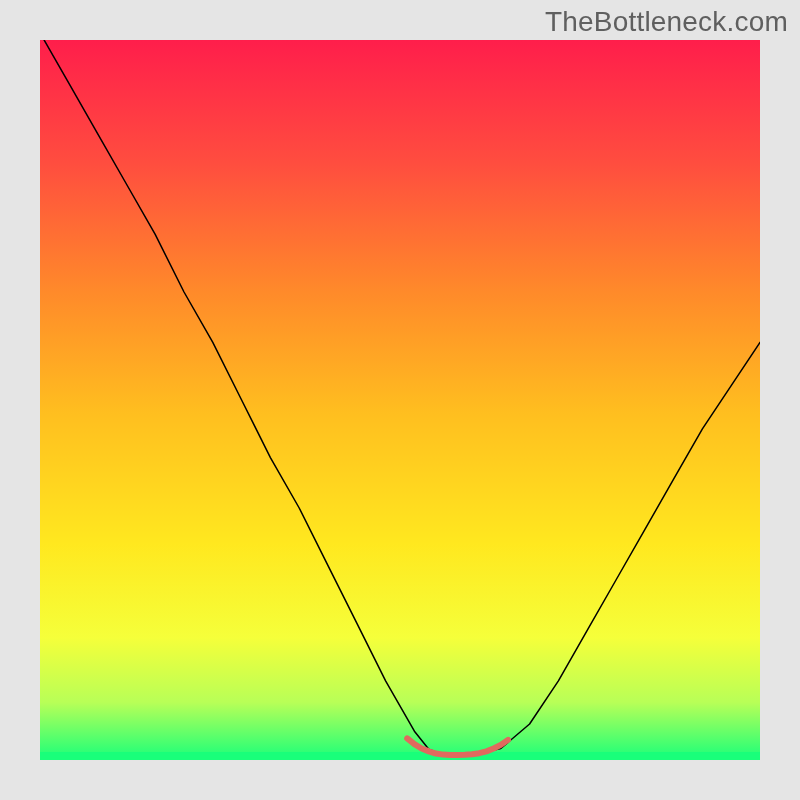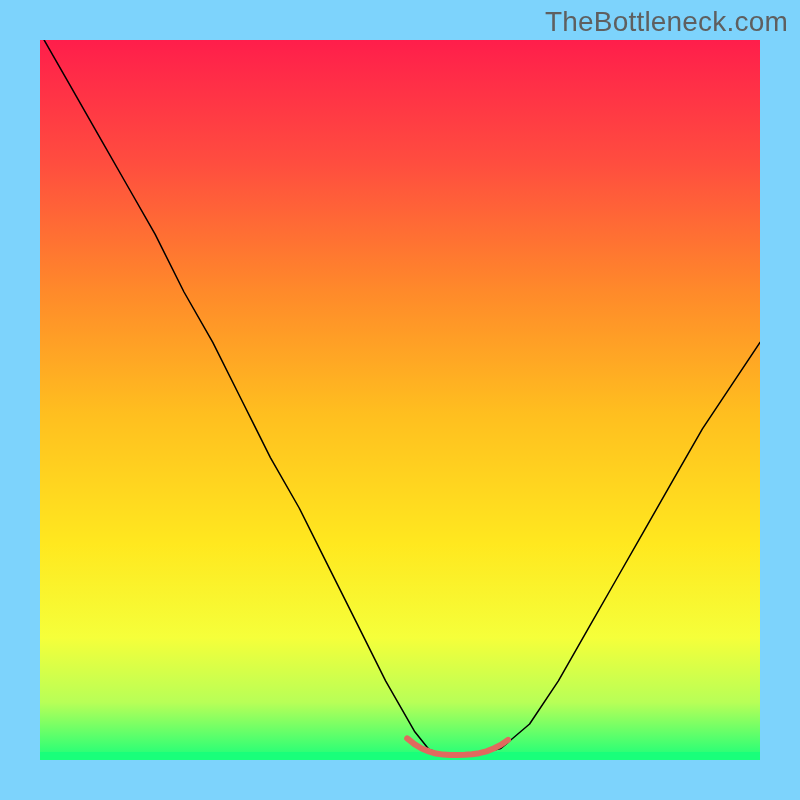--- a/index.html
+++ b/index.html
@@ -8,21 +8,21 @@
     width: 800px;
     height: 800px;
     background: #000;
     font-family: -apple-system, BlinkMacSystemFont, "Segoe UI", Arial, sans-serif;
     overflow: hidden;
   }
   .frame {
     position: relative;
     width: 800px;
     height: 800px;
-    background: #7dd3fc;
+    background: #e5e5e5;
   }
   .watermark {
     position: absolute;
     top: 6px;
     right: 12px;
     color: #5f5f5f;
     font-size: 28px;
     font-weight: 400;
     letter-spacing: 0.2px;
     z-index: 3;

